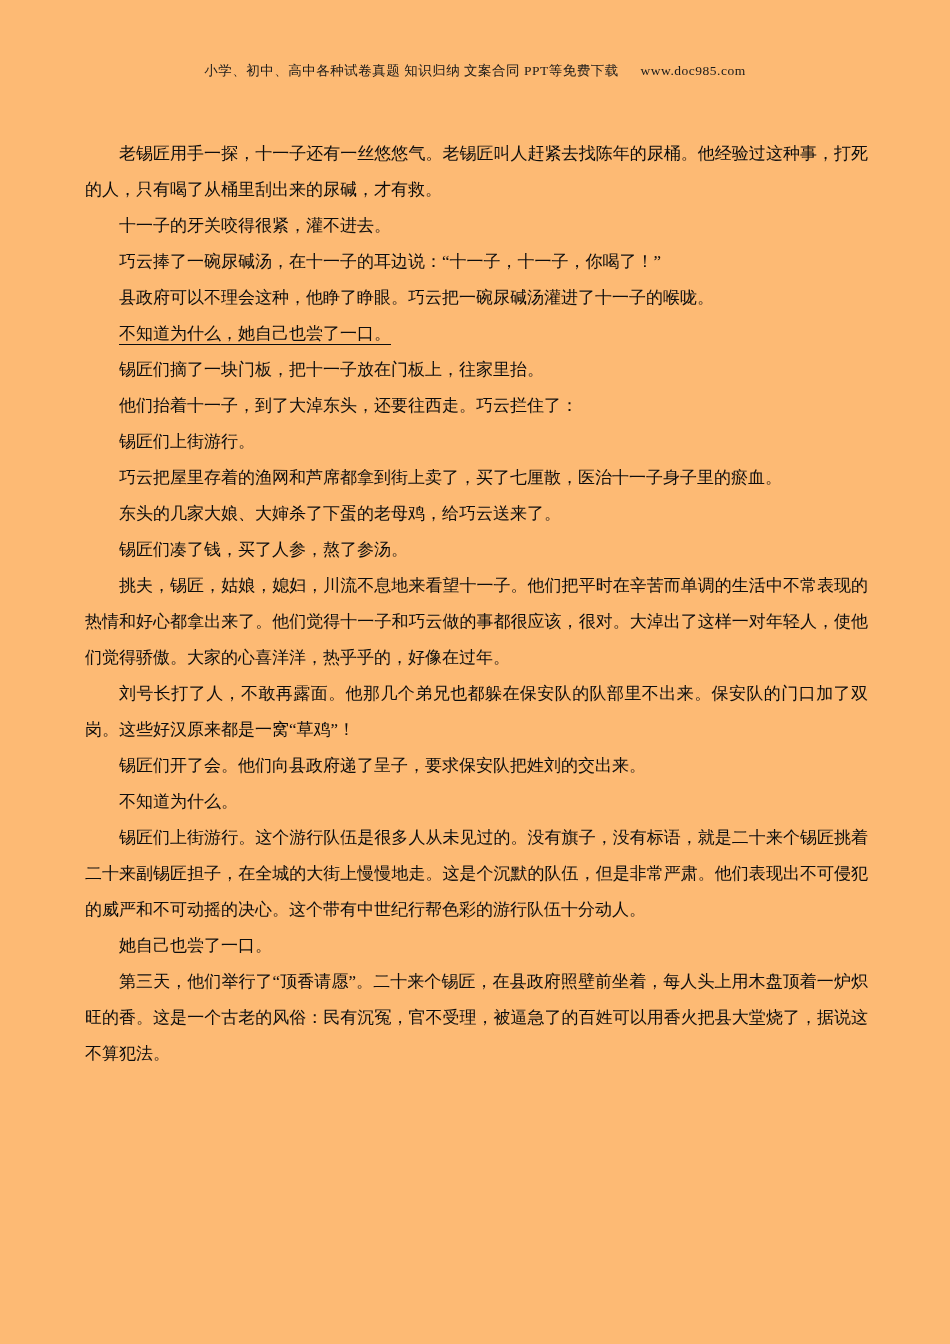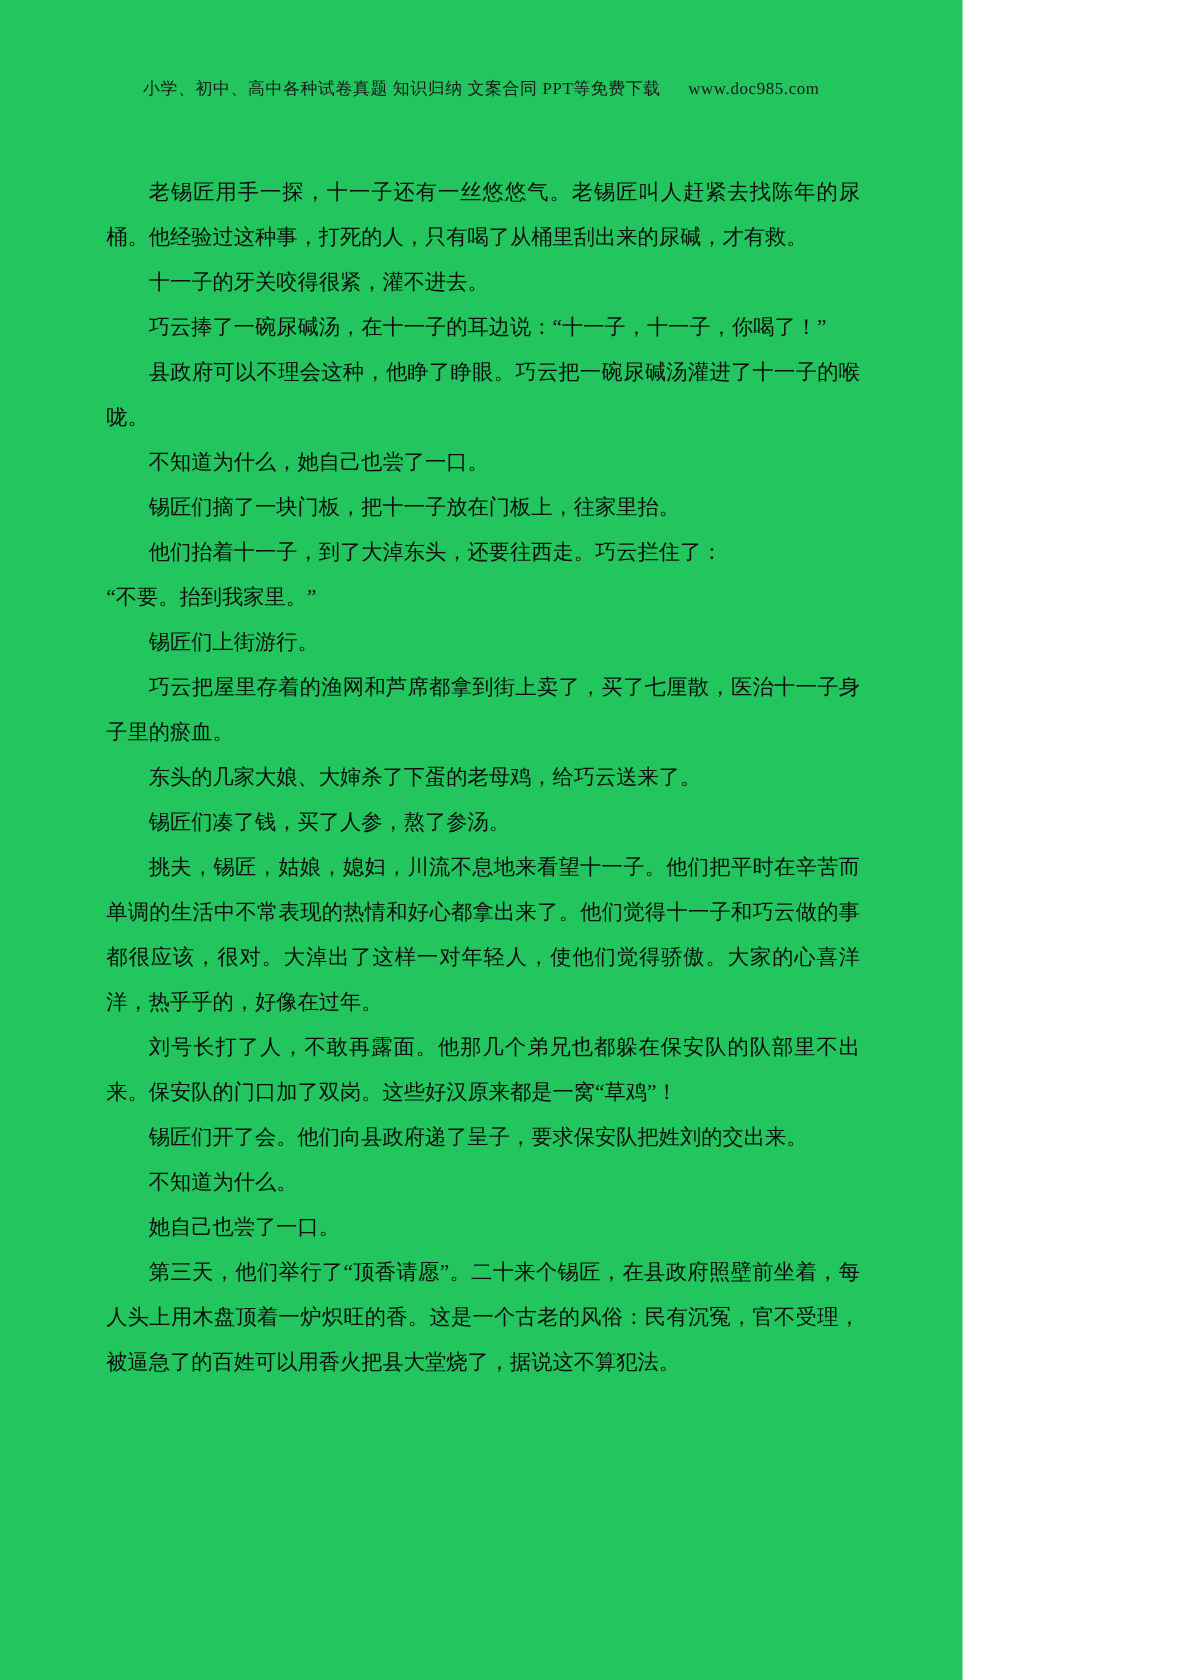--- a/index.html
+++ b/index.html
@@ -8,24 +8,24 @@
     background: #ffffff;
   }
   body {
     width: 950px;
     height: 1344px;
     font-family: "Liberation Serif", serif;
     color: #111111;
     overflow: hidden;
   }
   .page {
-    width: 770px;
+    width: 950px;
     height: 1344px;
     box-sizing: border-box;
-    background: #22c55e;
+    background: #fdba74;
   }
   .header {
     padding-top: 62px;
     text-align: center;
     font-size: 13.5px;
     color: #1a1a1a;
     letter-spacing: 0.5px;
   }
   .header .info {
     margin-right: 18px;
@@ -44,20 +44,21 @@
     color: #0d0d0d;
   }
   .para {
     margin: 0;
     text-indent: 2em;
   }
   .para.no-indent {
     text-indent: 0;
   }
   .para.underlined {
+    text-decoration: underline;
     text-underline-offset: 5px;
   }
 </style>
 </head>
 <body>
 
 <div class="page">
 
   <header class="header">
     <span class="info">小学、初中、高中各种试卷真题 知识归纳 文案合同 PPT等免费下载</span>
@@ -65,26 +66,26 @@
   </header>
 
   <main class="content">
     <p class="para">老锡匠用手一探，十一子还有一丝悠悠气。老锡匠叫人赶紧去找陈年的尿桶。他经验过这种事，打死的人，只有喝了从桶里刮出来的尿碱，才有救。</p>
     <p class="para">十一子的牙关咬得很紧，灌不进去。</p>
     <p class="para">巧云捧了一碗尿碱汤，在十一子的耳边说：“十一子，十一子，你喝了！”</p>
     <p class="para">县政府可以不理会这种，他睁了睁眼。巧云把一碗尿碱汤灌进了十一子的喉咙。</p>
     <p class="para underlined">不知道为什么，她自己也尝了一口。</p>
     <p class="para">锡匠们摘了一块门板，把十一子放在门板上，往家里抬。</p>
     <p class="para">他们抬着十一子，到了大淖东头，还要往西走。巧云拦住了：</p>
-    <p class="para no-indent">“不要。抬到我家里。”</p>
     <p class="para">锡匠们上街游行。</p>
     <p class="para">巧云把屋里存着的渔网和芦席都拿到街上卖了，买了七厘散，医治十一子身子里的瘀血。</p>
     <p class="para">东头的几家大娘、大婶杀了下蛋的老母鸡，给巧云送来了。</p>
     <p class="para">锡匠们凑了钱，买了人参，熬了参汤。</p>
     <p class="para">挑夫，锡匠，姑娘，媳妇，川流不息地来看望十一子。他们把平时在辛苦而单调的生活中不常表现的热情和好心都拿出来了。他们觉得十一子和巧云做的事都很应该，很对。大淖出了这样一对年轻人，使他们觉得骄傲。大家的心喜洋洋，热乎乎的，好像在过年。</p>
     <p class="para">刘号长打了人，不敢再露面。他那几个弟兄也都躲在保安队的队部里不出来。保安队的门口加了双岗。这些好汉原来都是一窝“草鸡”！</p>
     <p class="para">锡匠们开了会。他们向县政府递了呈子，要求保安队把姓刘的交出来。</p>
     <p class="para">不知道为什么。</p>
+    <p class="para">锡匠们上街游行。这个游行队伍是很多人从未见过的。没有旗子，没有标语，就是二十来个锡匠挑着二十来副锡匠担子，在全城的大街上慢慢地走。这是个沉默的队伍，但是非常严肃。他们表现出不可侵犯的威严和不可动摇的决心。这个带有中世纪行帮色彩的游行队伍十分动人。</p>
     <p class="para">她自己也尝了一口。</p>
     <p class="para">第三天，他们举行了“顶香请愿”。二十来个锡匠，在县政府照壁前坐着，每人头上用木盘顶着一炉炽旺的香。这是一个古老的风俗：民有沉冤，官不受理，被逼急了的百姓可以用香火把县大堂烧了，据说这不算犯法。</p>
   </main>
 
 </div>
 
 </body></html>

